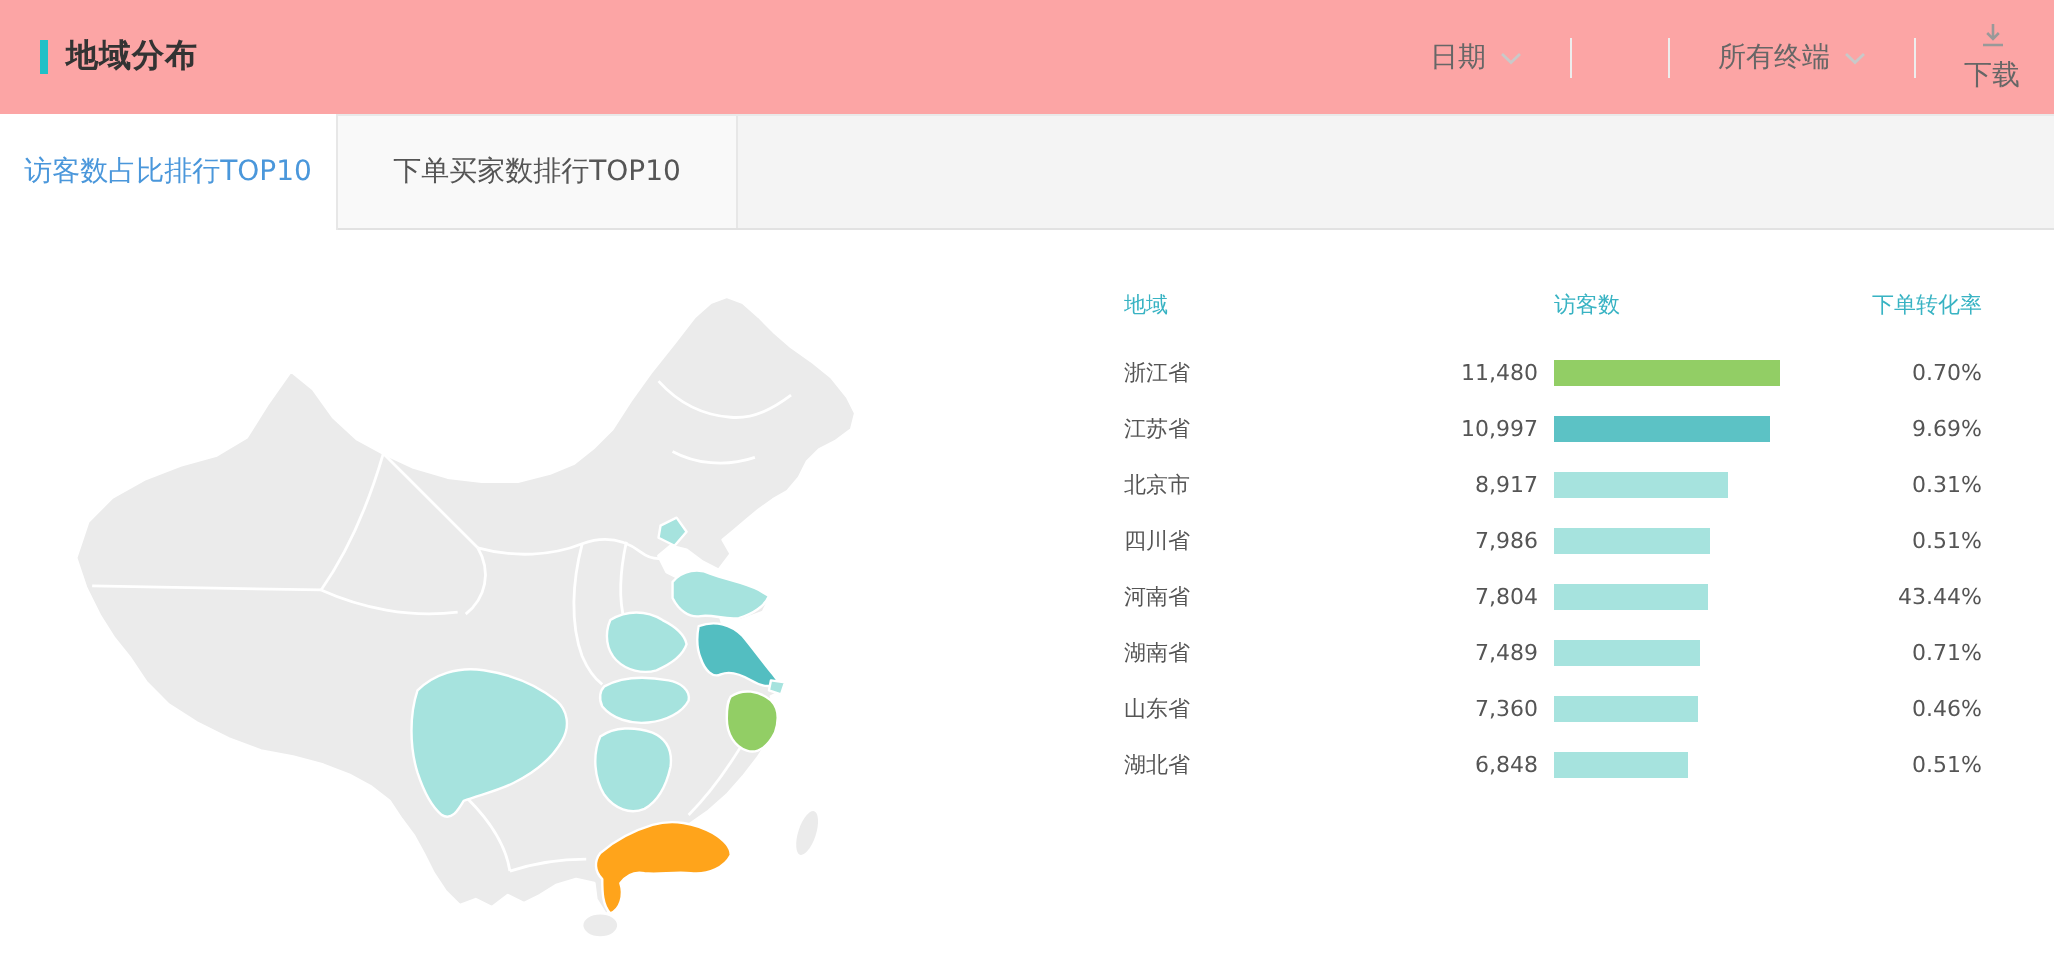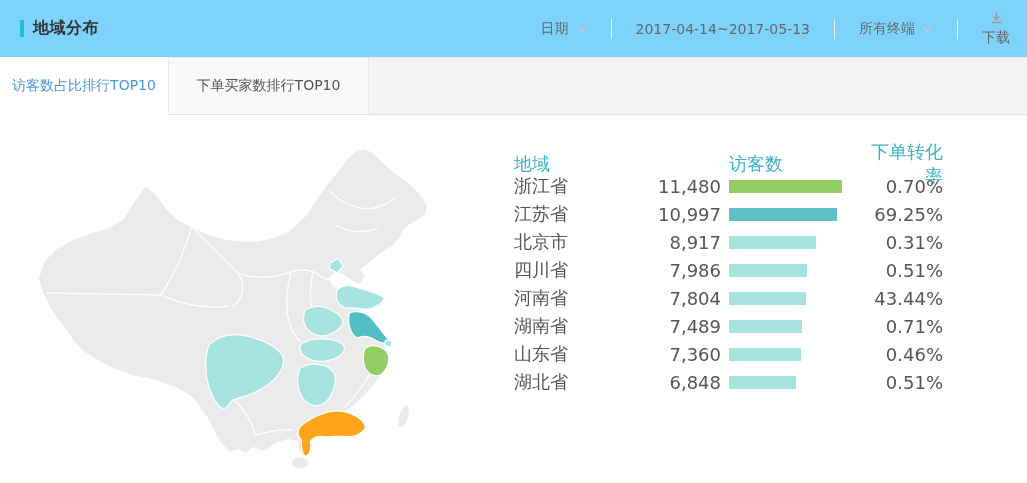--- a/index.html
+++ b/index.html
@@ -1,20 +1,20 @@
 <!DOCTYPE html>
 <html><head>
 <meta charset="utf-8">
 <style>
   * { margin:0; padding:0; box-sizing:border-box; }
   body { background:#fff; font-family:"DejaVu Sans","Liberation Sans",sans-serif; }
   .page { position:relative; width:1027px; height:483px; background:#fff; overflow:hidden; }
 
   
-  .panel-header { height:57px; display:flex; align-items:center; padding:0 17px 0 20px; background:#7dd3fc; }
+  .panel-header { height:57px; display:flex; align-items:center; padding:0 17px 0 20px; background:#fca5a5; }
   .title-wrap { display:flex; align-items:center; gap:9px; }
   .accent-bar { width:4px; height:17px; background:#1fc0c7; }
   .page-title { font-size:16px; font-weight:700; color:#333; letter-spacing:0.5px; }
   .controls { margin-left:auto; display:flex; align-items:center; color:#666; font-size:14px; }
   .ctrl { display:flex; align-items:center; gap:7px; cursor:pointer; }
   .ctrl.static { cursor:default; }
   .sep { width:1px; height:20px; background:#ededed; margin:0 24px; }
   .chevron { display:inline-block; margin-top:2px; }
   .download { color:#666; gap:5px;flex-direction:column; }
 
@@ -25,21 +25,21 @@
          color:#555; cursor:pointer; }
   .tab.active { width:169px; background:#fff; color:#4a97db; margin-top:-1px; margin-bottom:-1px;
                 border-right:1px solid #e7e7e7; }
   .tab.inactive { width:200px; background:#f9f9f9; border-right:1px solid #e7e7e7; }
 
   
   .china-map { position:absolute; left:28px; top:128px; }
   .china-map path, .china-map ellipse { stroke:#fff; stroke-linejoin:round; }
 
   
-  .rank-table { position:absolute; left:514px; top:140px; width:429px; font-size:18px; color:#555; }
+  .rank-table { position:absolute; left:562px; top:140px; width:429px; font-size:11px; color:#555; }
   .thead { display:grid; grid-template-columns:88px 119px 150px 1fr; height:24px;
            align-items:center; color:#38b3c3; margin-bottom:8px; }
   .h-region { grid-column:1; }
   .h-visitors { grid-column:3; padding-left:8px; }
   .h-conv { grid-column:4; text-align:right; }
   .trow { display:grid; grid-template-columns:88px 119px 150px 1fr; height:28px; align-items:center; }
   .cell-region { color:#555; }
   .cell-value { text-align:right; color:#555; }
   .col-bar { padding-left:8px; display:flex; align-items:center; }
   .bar { height:13px; }
@@ -56,23 +56,20 @@
       <h1 class="page-title">地域分布</h1>
     </div>
     <div class="controls">
       <div class="ctrl">
         <span>日期</span>
         <svg class="chevron" width="11" height="7" viewBox="0 0 11 7">
             <path d="M1,1 L5.5,5.3 L10,1" fill="none" stroke="#c9c9c9" stroke-width="1.4"></path>
           </svg>
       </div>
       <span class="sep"></span>
-      <div class="ctrl static">
-        <span>2017-04-14~2017-05-13</span>
-      </div>
       <span class="sep"></span>
       <div class="ctrl">
         <span>所有终端</span>
         <svg class="chevron" width="11" height="7" viewBox="0 0 11 7">
             <path d="M1,1 L5.5,5.3 L10,1" fill="none" stroke="#c9c9c9" stroke-width="1.4"></path>
           </svg>
       </div>
       <span class="sep"></span>
       <div class="ctrl download">
         <svg width="13" height="13" viewBox="0 0 13 13">
@@ -153,21 +150,21 @@
         </span>
         <span class="cell-conv">0.70%</span>
       </div>
 
       <div class="trow">
         <span class="cell-region">江苏省</span>
         <span class="cell-value">10,997</span>
         <span class="col-bar">
           <span class="bar" style="width: 108px; background: rgb(92, 194, 197);"></span>
         </span>
-        <span class="cell-conv">69.25%</span>
+        <span class="cell-conv">9.69%</span>
       </div>
 
       <div class="trow">
         <span class="cell-region">北京市</span>
         <span class="cell-value">8,917</span>
         <span class="col-bar">
           <span class="bar" style="width: 87px; background: rgb(166, 227, 222);"></span>
         </span>
         <span class="cell-conv">0.31%</span>
       </div>

